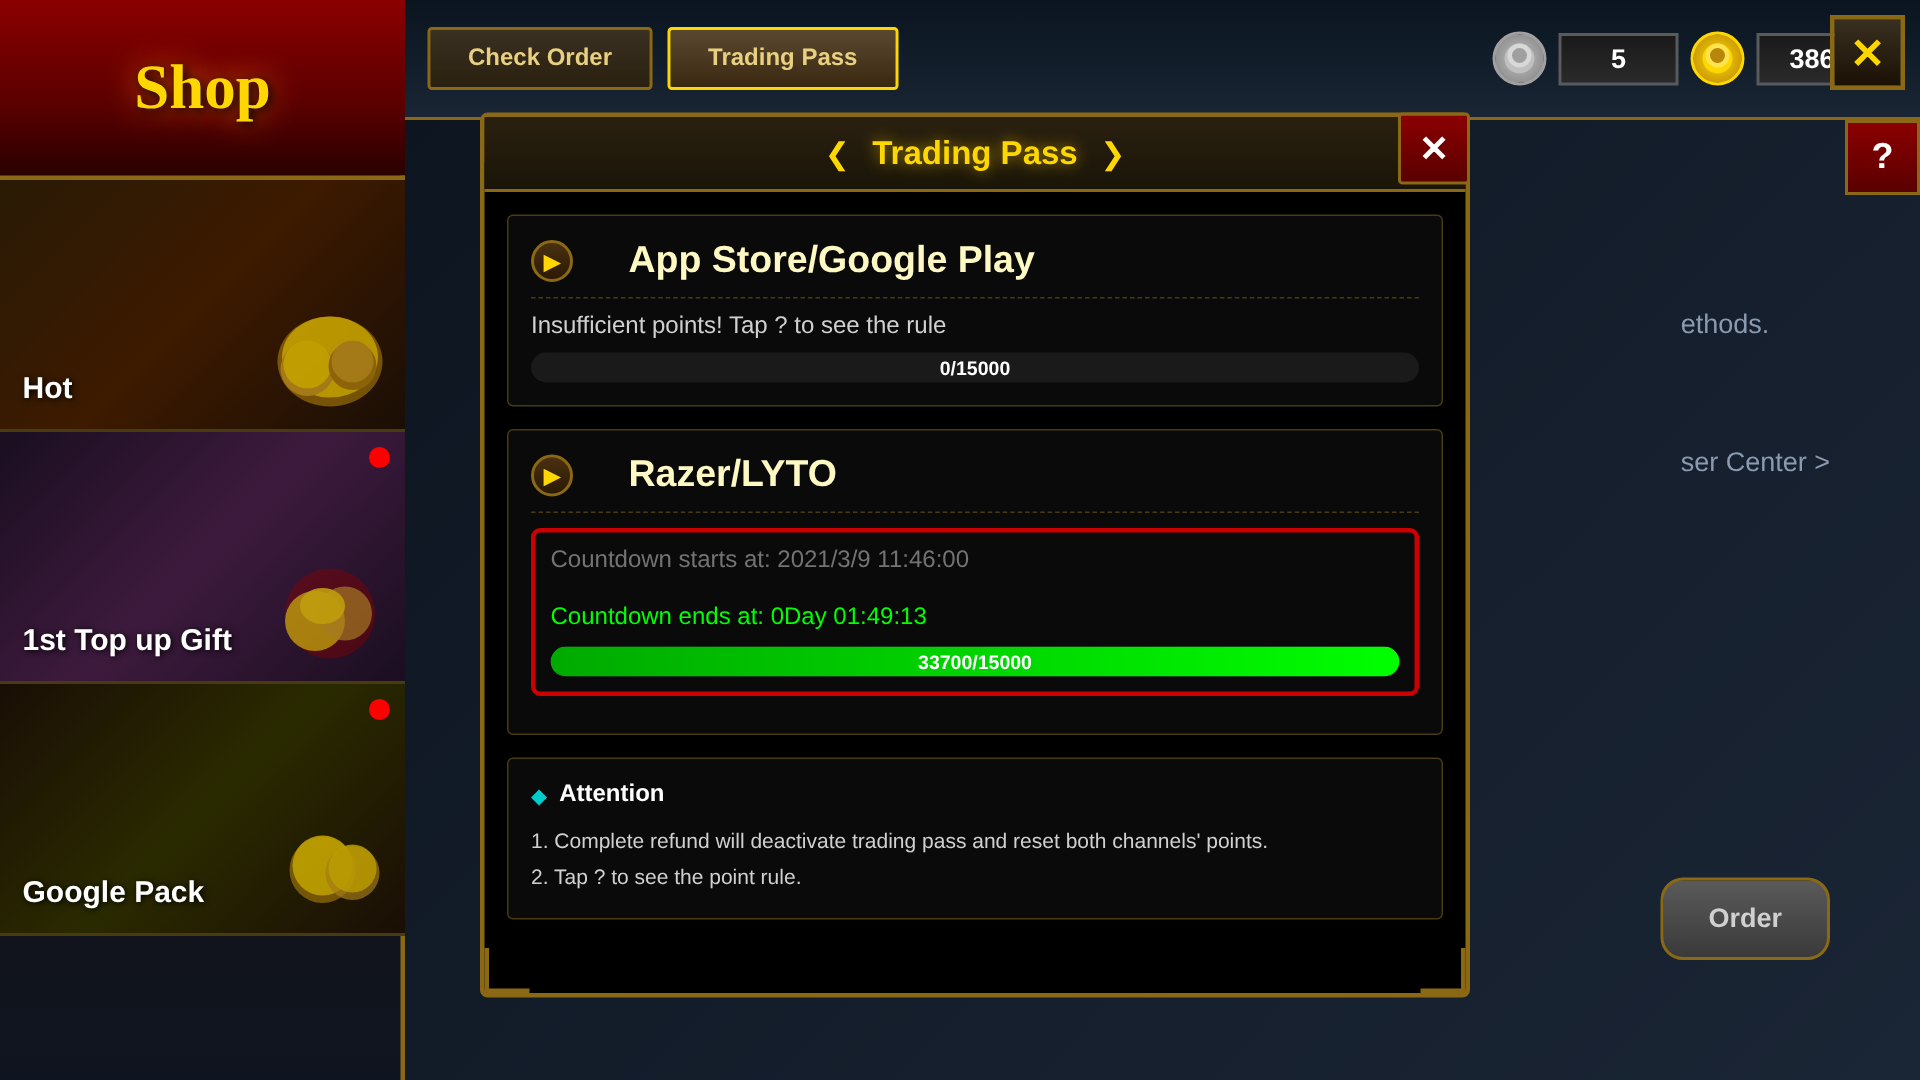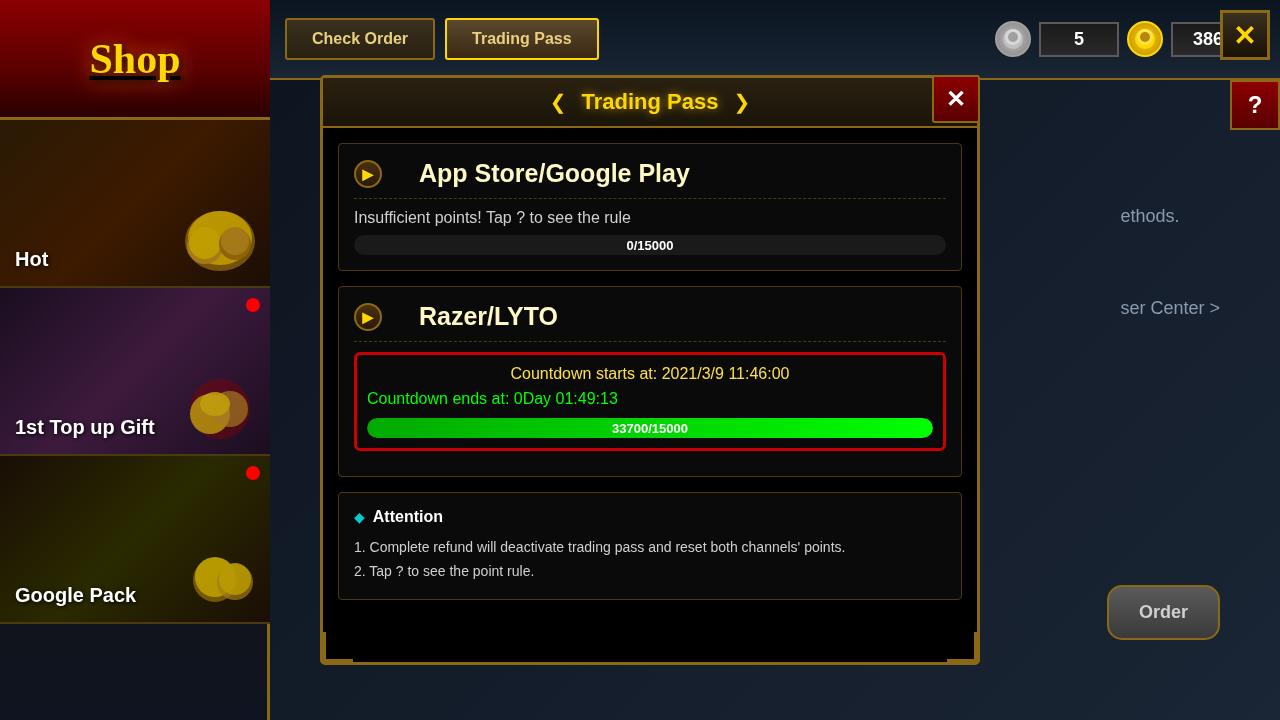--- a/index.html
+++ b/index.html
@@ -34,21 +34,20 @@
 
     .shop-header {
       width: 270px;
       height: 120px;
       background: linear-gradient(180deg, #8b0000 0%, #5a0000 60%, #2a0000 100%);
       display: flex;
       align-items: center;
       justify-content: center;
       position: relative;
       border-bottom: 3px solid #8b6914;
-      text-decoration: underline;
     }
 
     .shop-title {
       font-size: 42px;
       font-weight: bold;
       color: #ffd700;
       text-shadow: 2px 2px 8px #000, 0 0 20px #ff6600;
       font-family: serif;
     }
 
@@ -391,24 +390,23 @@
 
     
     .razer-highlight {
       border: 3px solid #cc0000;
       border-radius: 6px;
       padding: 10px;
       margin: 10px 0;
     }
 
     .countdown-starts {
-      color: #fde047;
+      color: #737373;
       font-size: 16px;
-      margin-bottom: 7px;
-      text-align: center;
+      margin-bottom: 20px;
     }
 
     .countdown-ends {
       color: #00ff00;
       font-size: 16px;
       margin-bottom: 10px;
     }
 
     
     .attention-header {

